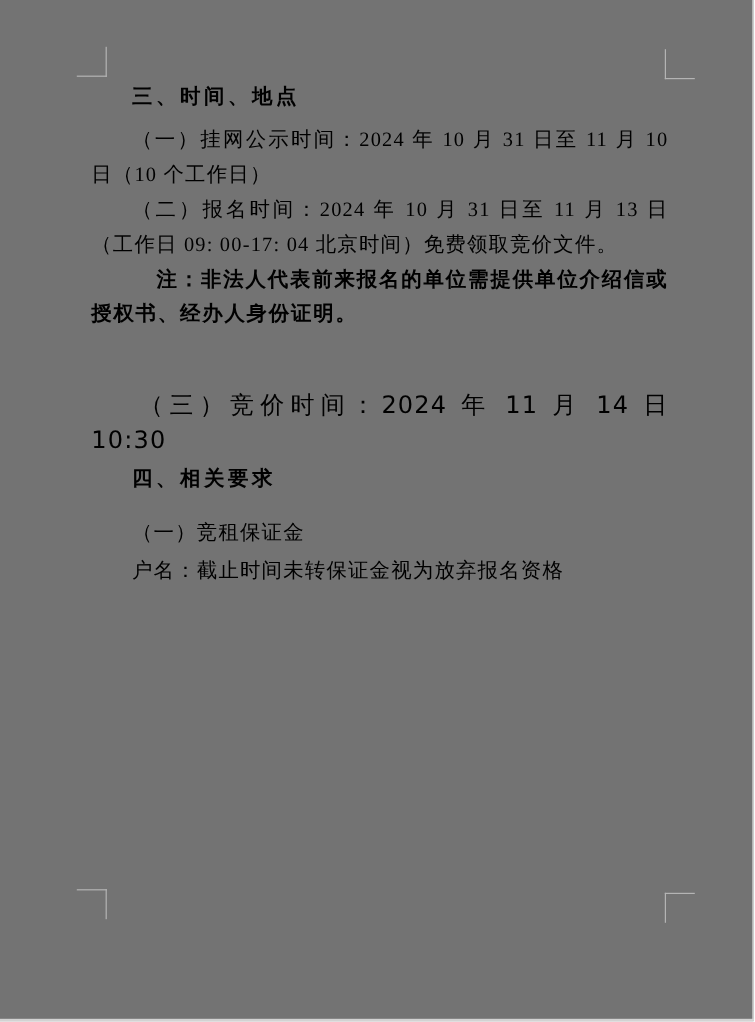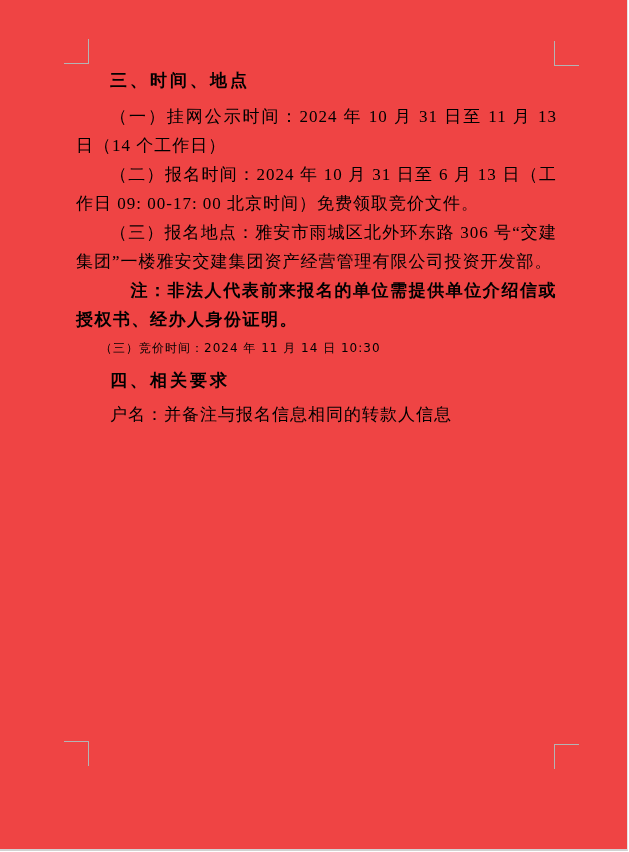--- a/index.html
+++ b/index.html
@@ -13,21 +13,21 @@
     position: relative;
     overflow: hidden;
     font-family: "Liberation Serif", "DejaVu Serif", serif;
     color: #000000;
   }
   .page {
     position: absolute;
     left: 0; top: 0;
     width: 627px;
     height: 849px;
-    background: #ef4444;
+    background: #737373;
     border-right: 1px solid #e3e3e3;
     border-bottom: 2px solid #d2d2d2;
   }
   
   .crop {
     position: absolute;
     width: 24px;
     height: 24px;
   }
   .crop.tl { left: 64px; top: 39px;  border-right: 1px solid #b4b4b4; border-bottom: 1px solid #b4b4b4; }
@@ -49,32 +49,33 @@
     margin: 0;
     text-indent: 2em;
   }
   .heading {
     margin: 2px 0 7px 0;
     text-indent: 2em;
     font-weight: bold;
     font-family: "Liberation Sans", "DejaVu Sans", sans-serif;
     letter-spacing: 3px;
   }
-  .heading.second { margin-top: 3px; margin-bottom: 2px; }
+  .heading.second { margin-top: 3px; margin-bottom: 16px; }
   .note {
     margin: 0;
     text-indent: 3.2em;
     font-weight: bold;
     font-family: "Liberation Sans", "DejaVu Sans", sans-serif;
     letter-spacing: 1.5px;
   }
   .alt-font {
     font-family: "DejaVu Sans", "Liberation Sans", sans-serif;
-    font-size: 12px;
+    font-size: 20px;
     letter-spacing: 1px;
+    margin-top: 47px;
   }
   .deposit { margin-top: 9px; }
   .account {
     margin: 0;
     line-height: 36px;
     text-indent: 2em;
   }
 </style>
 </head>
 <body>
@@ -82,33 +83,33 @@
 <div class="page">
 
   <div class="crop tl"></div>
   <div class="crop tr"></div>
   <div class="crop bl"></div>
   <div class="crop br"></div>
 
   <div class="content">
     <p class="heading">三、时间、地点</p>
 
-    <p class="para">（一）挂网公示时间：2024 年 10 月  31 日至 11 月 13 日（14 个工作日）</p>
+    <p class="para">（一）挂网公示时间：2024 年 10 月  31 日至 11 月 10 日（10 个工作日）</p>
 
-    <p class="para">（二）报名时间：2024 年 10 月  31 日至 6 月 13 日（工作日 09: 00-17: 00 北京时间）免费领取竞价文件。</p>
+    <p class="para">（二）报名时间：2024 年 10 月  31 日至 11 月 13 日（工作日 09: 00-17: 04 北京时间）免费领取竞价文件。</p>
 
-    <p class="para">（三）报名地点：雅安市雨城区北外环东路 306 号“交建集团”一楼雅安交建集团资产经营管理有限公司投资开发部。</p>
 
     <p class="note">注：非法人代表前来报名的单位需提供单位介绍信或授权书、经办人身份证明。</p>
 
     <p class="para alt-font">（三）竞价时间：2024 年 11 月 14 日 10:30</p>
 
 
     <p class="heading second">四、相关要求</p>
 
+    <p class="para">（一）竞租保证金</p>
 
 
-    <p class="account">户名：并备注与报名信息相同的转款人信息</p>
+    <p class="account">户名：截止时间未转保证金视为放弃报名资格</p>
 
 
   </div>
 
 </div>
 
 </body></html>

